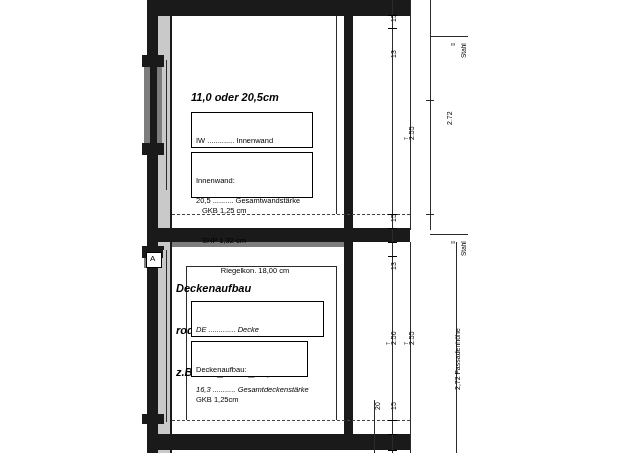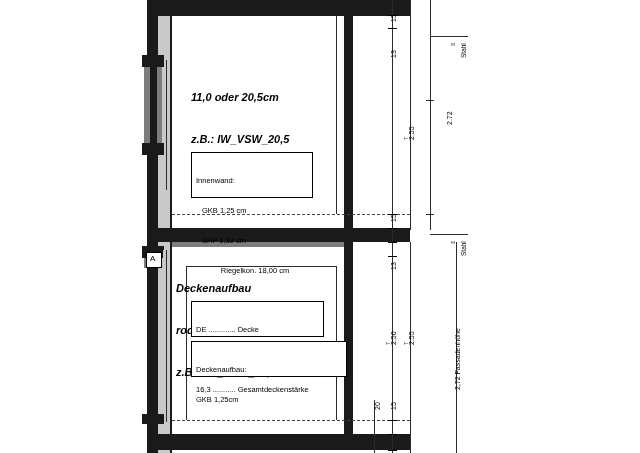--- a/index.html
+++ b/index.html
@@ -131,41 +131,46 @@
   <div class="abs line-thin" style="left:186px; top:266px; width:1px; height:154px;"></div>
 
   <div class="abs line-med" style="left:230px; top:344px; width:8px; height:2px;"></div>
   <div class="abs line-med" style="left:233px; top:346px; width:2px; height:7px;"></div>
 
   <div class="abs title" style="left:191px; top:62px;">
     <div>11,0 oder 20,5cm</div>
     <div>z.B.: IW_VSW_20,5</div>
   </div>
 
+  <div class="abs legend legend-box" style="left:191px; top:112px; width:122px; height:36px;">
+    <div>IW ............. Innenwand</div>
+    <div>VSW .......... Vorsatzwand</div>
+    <div>20,5 .......... Gesamtwandstärke</div>
+  </div>
 
   <div class="abs legend legend-box" style="left:191px; top:152px; width:122px; height:46px;">
     <div>Innenwand:</div>
     <div style="padding-left:6px;">GKB 1,25 cm</div>
     <div style="padding-left:6px;">SHP 1,32 cm</div>
     <div style="padding-left:6px;text-align:center;">Riegelkon. 18,00 cm</div>
   </div>
 
   <div class="abs title" style="left:176px; top:253px;">
     <div>Deckenaufbau</div>
     <div>rodo.fix laut Statik</div>
     <div>z.B.: DE_fix5s_16,3</div>
   </div>
 
-  <div class="abs legend legend-box" style="left:191px; top:301px; width:133px; height:36px;">
+  <div class="abs legend legend-box" style="left:191px; top:301px; width:133px; height:36px;font-style:italic;">
     <div>DE ............. Decke</div>
     <div>fix5s .......... rodo.fix 5s</div>
     <div>16,3 ........... Gesamtdeckenstärke</div>
   </div>
 
-  <div class="abs legend legend-box" style="left:191px; top:341px; width:156px; height:36px;">
+  <div class="abs legend legend-box" style="left:191px; top:341px; width:117px; height:36px;">
     <div>Deckenaufbau:</div>
     <div>GKB 1,25cm</div>
   </div>
 
   <div class="abs line-thin" style="left:392px; top:0px; width:1px; height:453px;"></div>
   <div class="abs line-thin" style="left:410px; top:0px; width:1px; height:230px;"></div>
   <div class="abs line-thin" style="left:410px; top:242px; width:1px; height:211px;"></div>
   <div class="abs line-thin" style="left:430px; top:0px; width:1px; height:230px;"></div>
   <div class="abs line-thin" style="left:456px; top:242px; width:1px; height:211px;"></div>
 

